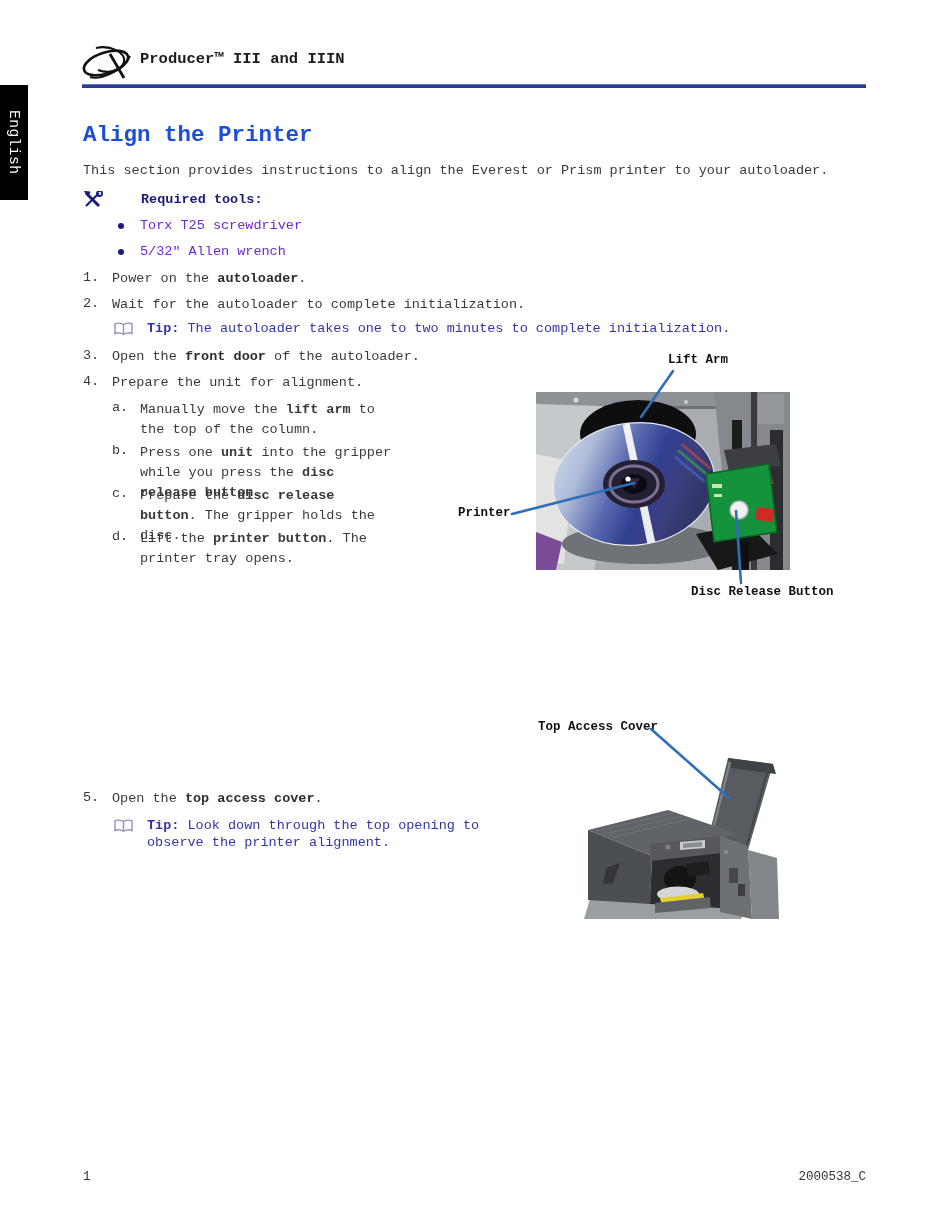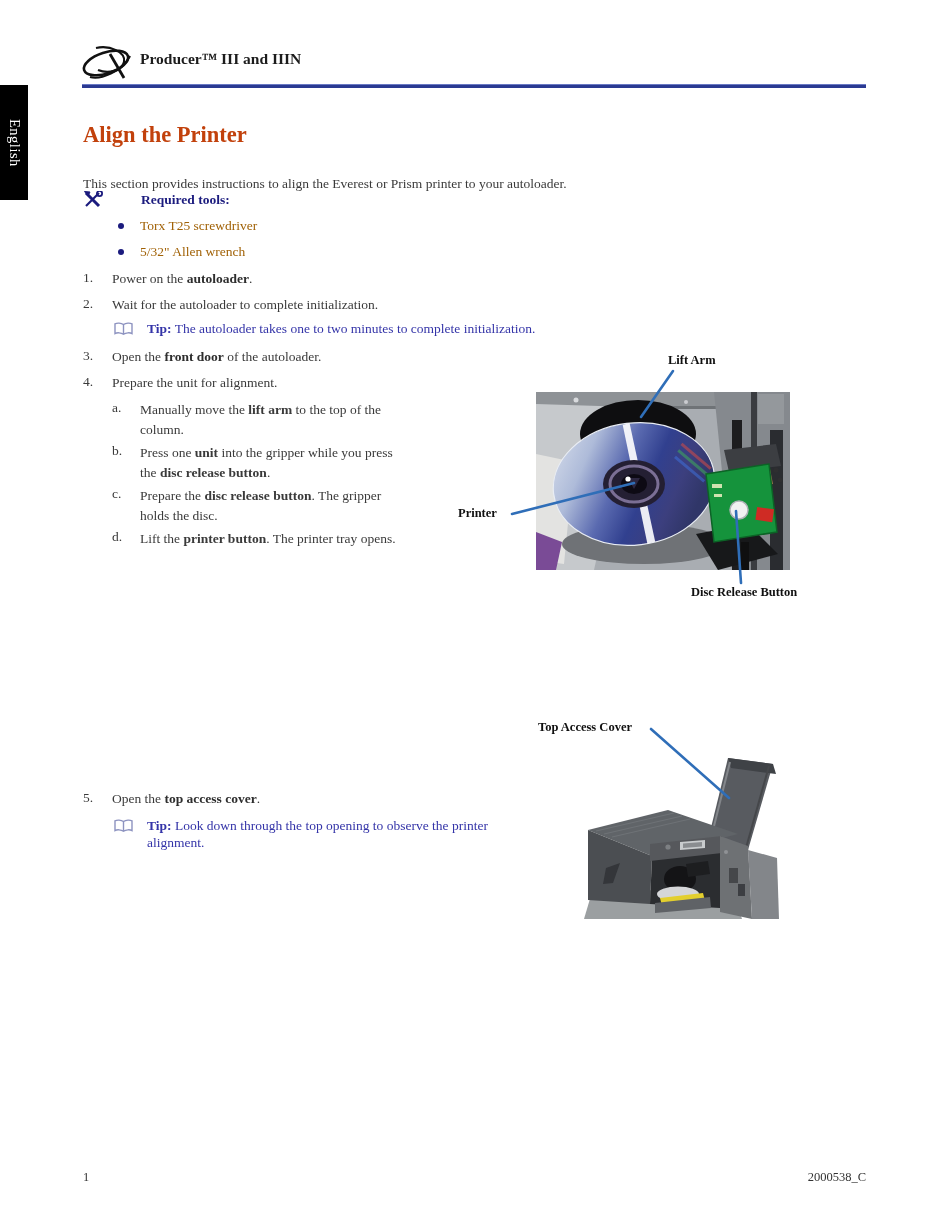--- a/index.html
+++ b/index.html
@@ -1,33 +1,33 @@
 <!DOCTYPE html>
 <html><head>
 <meta charset="utf-8">
 <style>
   html,body{margin:0;padding:0;background:#ffffff;}
   .page{
     position:relative;width:950px;height:1229px;background:#ffffff;overflow:hidden;
-    font-family:Liberation Serif, serif;color:#3a3a3a;
+    font-family:Liberation Mono, monospace;color:#3a3a3a;
   }
   .abs{position:absolute;}
   
   .hdr-title{left:140px;top:50px;font-size:15.5px;font-weight:bold;color:#1c1c1c;white-space:nowrap;}
   .hdr-rule{left:82px;top:84px;width:784px;height:3px;background:#2b3a92;border-top:1px solid #6a79c4;}
   
   .lang-tab{left:0;top:85px;width:28px;height:115px;background:#000;display:flex;align-items:center;justify-content:center;}
   .lang-tab span{writing-mode:vertical-rl;color:#fff;font-size:14.5px;letter-spacing:.5px;}
   
-  .h1{left:83px;top:122px;font-size:22.5px;font-weight:bold;color:#c2410c;white-space:nowrap;}
-  .intro{left:83px;top:163px;font-size:13.5px;white-space:nowrap;margin-top:13px;}
+  .h1{left:83px;top:122px;font-size:22.5px;font-weight:bold;color:#1d4ed8;white-space:nowrap;}
+  .intro{left:83px;top:163px;font-size:13.5px;white-space:nowrap;}
   .tools-head{left:112px;top:192px;font-size:13.5px;font-weight:bold;color:#1b1b7e;white-space:nowrap;padding-left:29px;}
   .bullet-row{font-size:13.5px;white-space:nowrap;}
   .bullet-dot{position:absolute;left:35px;top:5px;width:6px;height:6px;border-radius:50%;background:#1b1b7e;}
-  .bullet-row .lnk{position:absolute;left:57px;top:0;color:#a16207;}
+  .bullet-row .lnk{position:absolute;left:57px;top:0;color:#6d28d9;}
   .step-num{position:absolute;left:0;top:0;font-size:13.5px;}
   .step-text{position:absolute;left:29px;top:0;font-size:13.5px;line-height:17px;}
   .step-text b{color:#2e2e2e;}
   .sub-letter{position:absolute;left:29px;top:0;font-size:13.5px;}
   .sub-text{position:absolute;left:57px;top:0;width:256px;font-size:13.5px;line-height:20px;}
   .tip{font-size:13.5px;color:#3434a8;line-height:17px;}
   .tip .tip-label{font-weight:bold;}
   .tip-text-wrap{position:absolute;left:25px;top:0;margin-left:8px;}
   .fig-label{font-size:12.5px;font-weight:bold;color:#101010;white-space:nowrap;}
   .footer-txt{font-size:12.5px;color:#333;}

